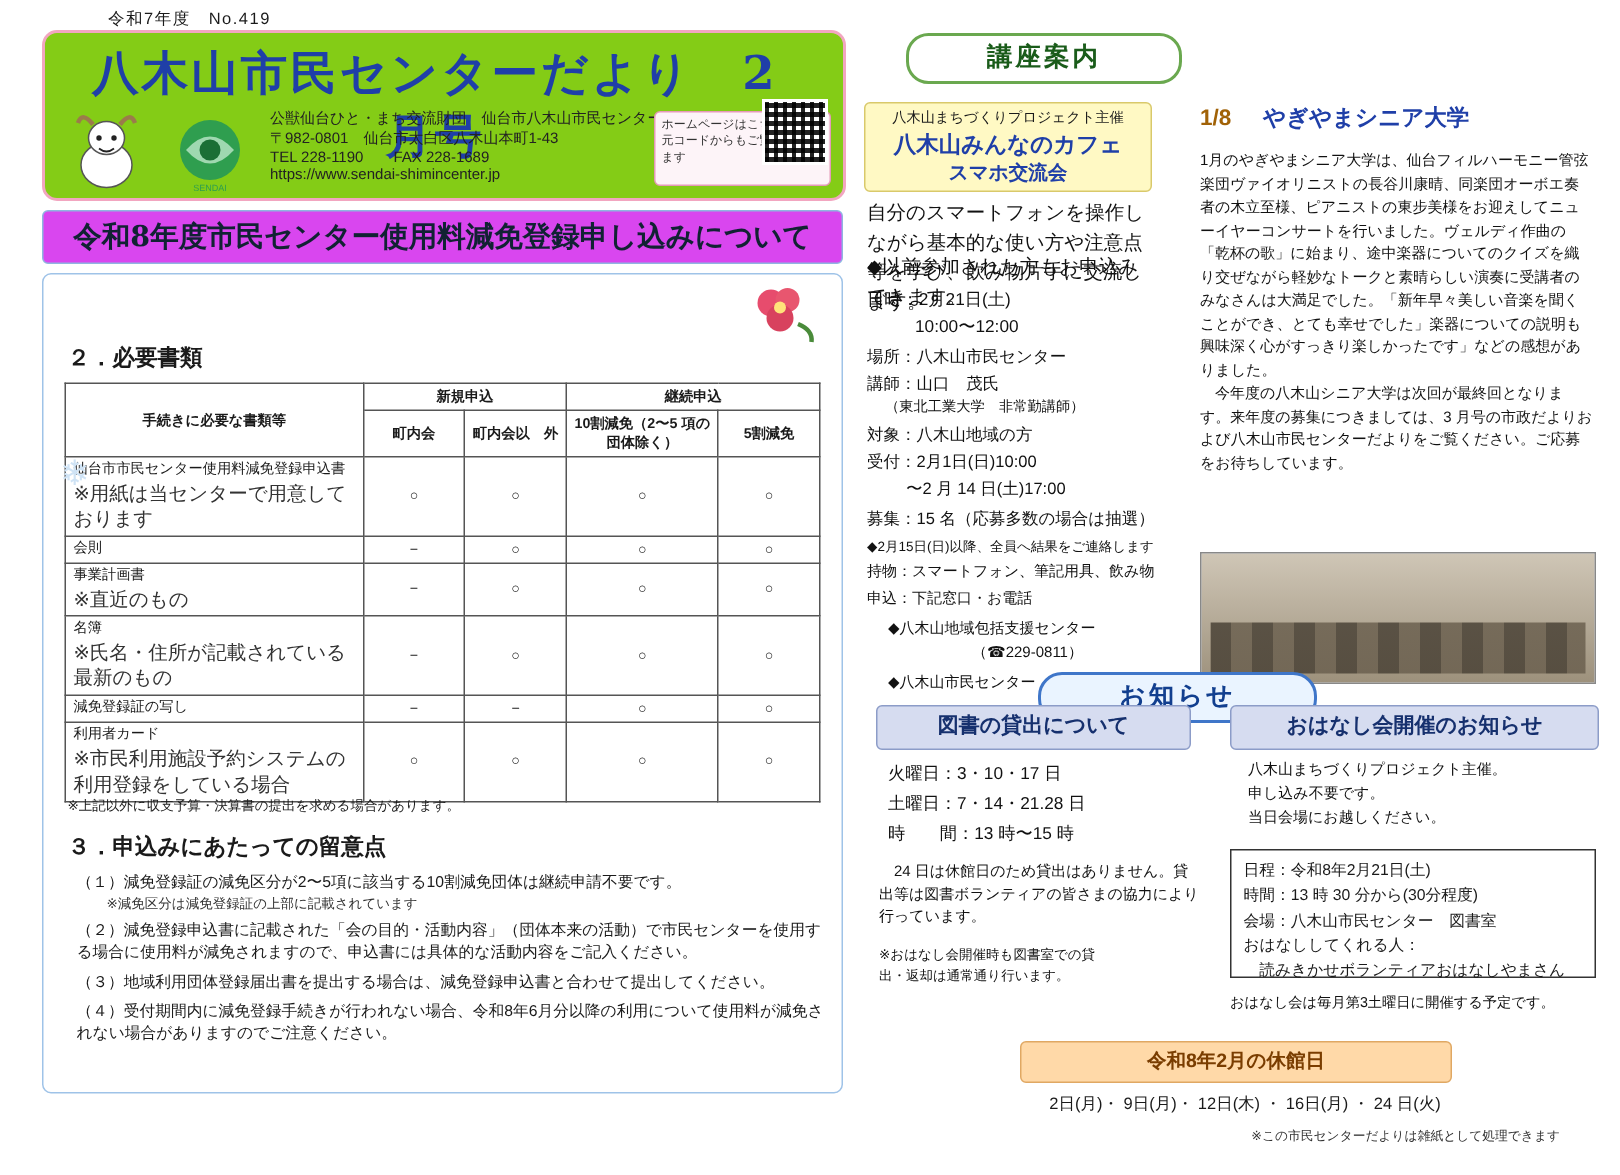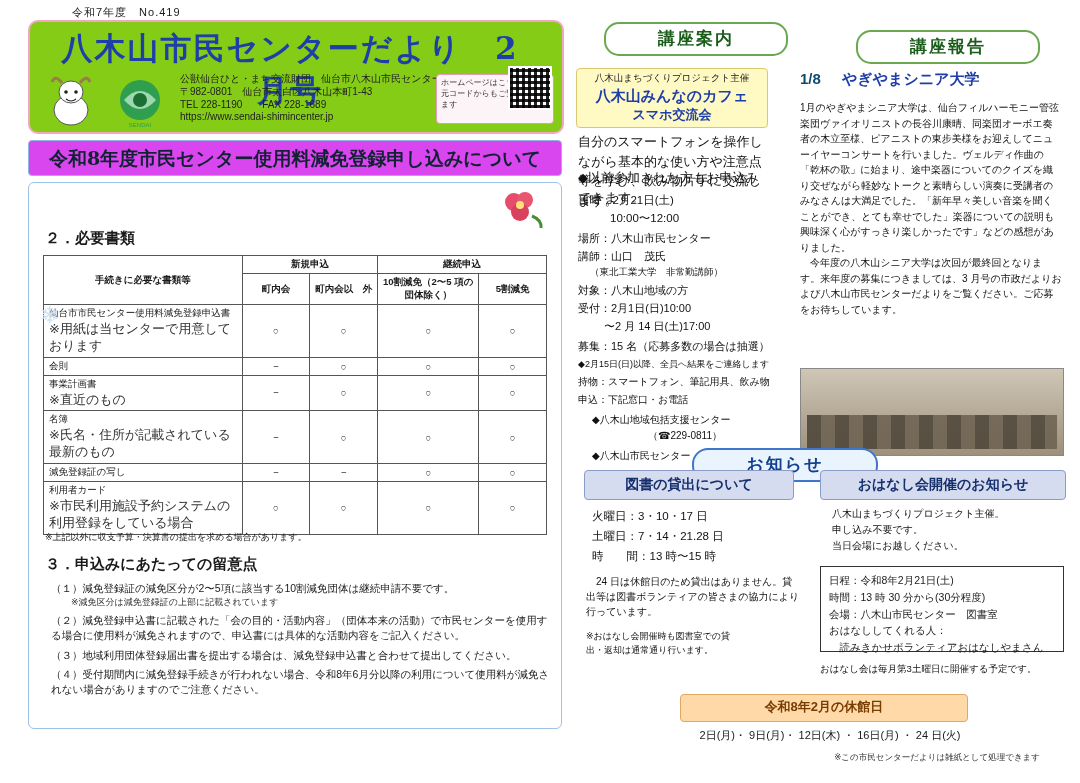--- a/index.html
+++ b/index.html
@@ -283,23 +283,20 @@
         <text x="0" y="9" font-size="9" fill="#cfe3f5">❄</text>
       </svg>
 
   </div>
 
   <div class="right">
 
     <div class="ribbon" style="left:48px;top:22px;width:180px;">
       <span>講座案内</span>
     </div>
-    <div class="ribbon" style="left:300px;top:30px;width:180px;">
-      <span>講座報告</span>
-    </div>
 
     <div class="yellowbox" style="left:20px;">
       <div class="l1">八木山まちづくりプロジェクト主催</div>
       <div class="l2">八木山みんなのカフェ</div>
       <div class="l3">スマホ交流会</div>
     </div>
 
     <div class="body-text" style="left:22px;top:132px;width:186px;">自分のスマートフォンを操作しながら基本的な使い方や注意点等を学び、飲み物片手に交流します。</div>
     <div class="body-text" style="left:22px;top:168px;width:186px;">◆以前参加された方もお申込みできます。</div>
 
@@ -312,21 +309,21 @@
     <div class="body-text" style="left:22px;top:300px;width:200px;font-size:11px;">受付：2月1日(日)10:00</div>
     <div class="body-text" style="left:48px;top:318px;width:200px;font-size:11px;">〜2 月 14 日(土)17:00</div>
     <div class="body-text" style="left:22px;top:338px;width:210px;font-size:11px;">募集：15 名（応募多数の場合は抽選）</div>
     <div class="body-text" style="left:22px;top:358px;width:215px;font-size:9px;">◆2月15日(日)以降、全員へ結果をご連絡します</div>
     <div class="body-text" style="left:22px;top:374px;width:215px;font-size:10px;">持物：スマートフォン、筆記用具、飲み物</div>
     <div class="body-text" style="left:22px;top:392px;width:215px;font-size:10px;">申込：下記窓口・お電話</div>
     <div class="body-text" style="left:36px;top:412px;width:215px;font-size:10px;">◆八木山地域包括支援センター</div>
     <div class="body-text" style="left:92px;top:428px;width:215px;font-size:10px;">（☎229-0811）</div>
     <div class="body-text" style="left:36px;top:448px;width:230px;font-size:10px;">◆八木山市民センター　（☎228-1190）</div>
 
-    <div class="body-text" style="left:244px;top:68px;font-size:15px;color:#0c4a6e;font-weight:bold;">1/8</div>
+    <div class="body-text" style="left:244px;top:68px;font-size:15px;color:#a16207;font-weight:bold;">1/8</div>
     <div class="body-text" style="left:286px;top:68px;font-size:15px;color:#1f3fa8;font-weight:bold;">やぎやまシニア大学</div>
     <div class="body-text" style="left:244px;top:100px;width:262px;font-size:10px;line-height:1.55;white-space:pre-wrap;">1月のやぎやまシニア大学は、仙台フィルハーモニー管弦楽団ヴァイオリニストの長谷川康晴、同楽団オーボエ奏者の木立至様、ピアニストの東步美様をお迎えしてニューイヤーコンサートを行いました。ヴェルディ作曲の「乾杯の歌」に始まり、途中楽器についてのクイズを織り交ぜながら軽妙なトークと素晴らしい演奏に受講者のみなさんは大満足でした。「新年早々美しい音楽を聞くことができ、とても幸せでした」楽器についての説明も興味深く心がすっきり楽しかったです」などの感想がありました。
 　今年度の八木山シニア大学は次回が最終回となります。来年度の募集につきましては、3 月号の市政だよりおよび八木山市民センターだよりをご覧ください。ご応募をお待ちしています。</div>
 
     <div class="photo" style="left:244px;top:368px;width:262px;height:86px;">
       <div class="row"></div>
     </div>
 
     <div class="ribbon ribbon-blue" style="left:136px;top:448px;width:182px;height:30px;border-radius:16px;background:#eaf4ff;">
       <span>お知らせ</span>

